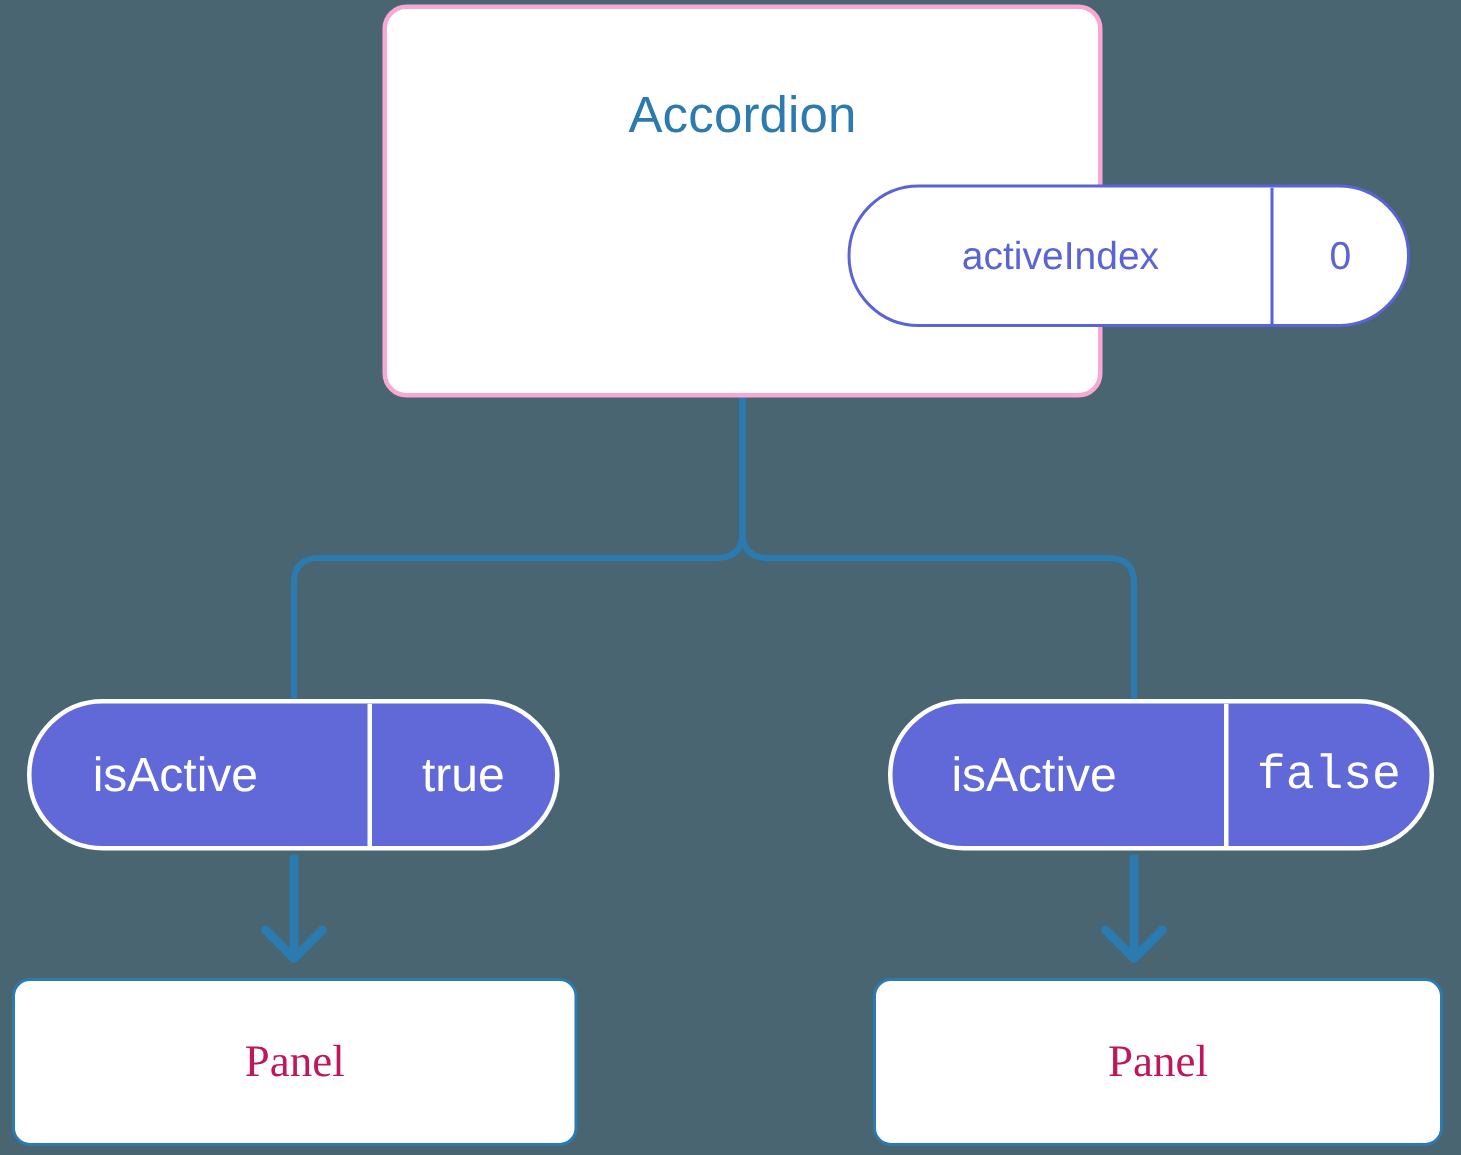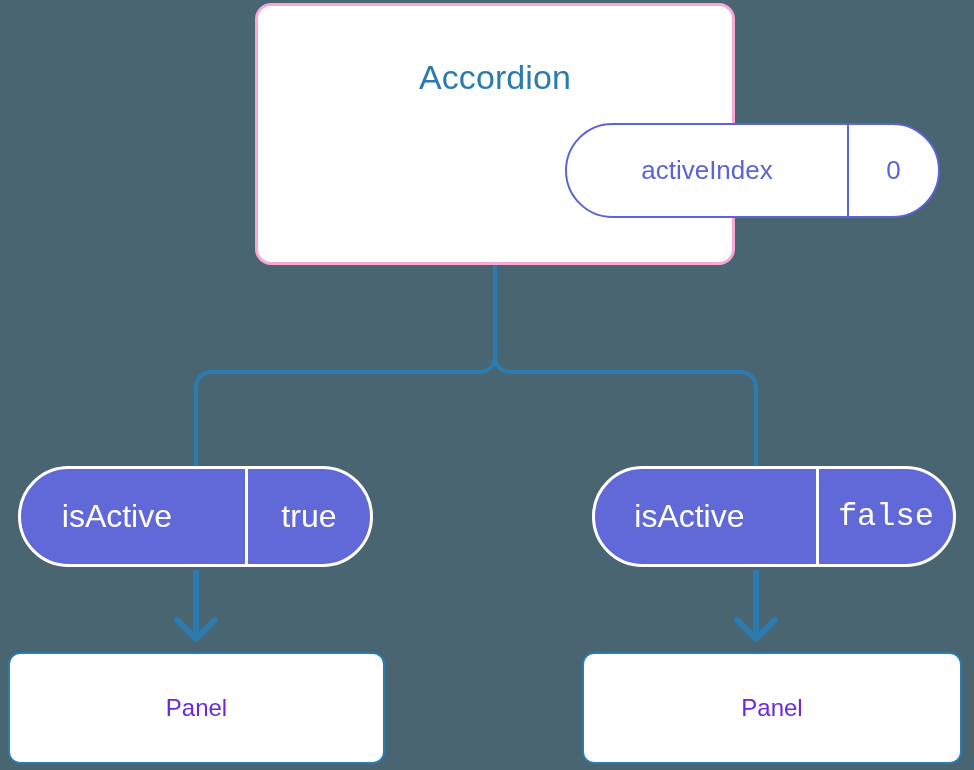--- a/index.html
+++ b/index.html
@@ -137,22 +137,23 @@
     position: absolute;
     background: #ffffff;
     border: 2px solid #2b7ab0;
     border-radius: 12px;
     box-sizing: border-box;
     display: flex;
     align-items: center;
     justify-content: center;
   }
   .panel-label {
-    color: #6d28d9;
-    font-size: 24px;
+    color: #be185d;
+    font-size: 30px;
+    font-family: Liberation Serif, serif;
   }
   #panel-left {
     left: 8px;
     top: 652px;
     width: 377px;
     height: 112px;
   }
   #panel-right {
     left: 582px;
     top: 652px;

